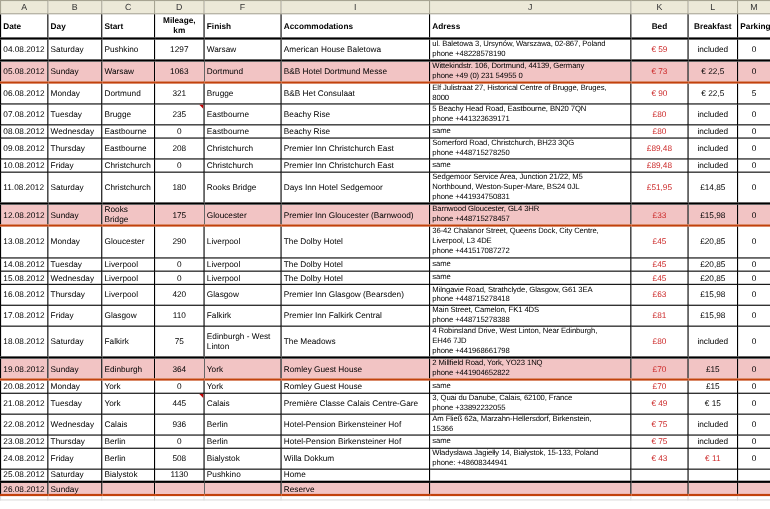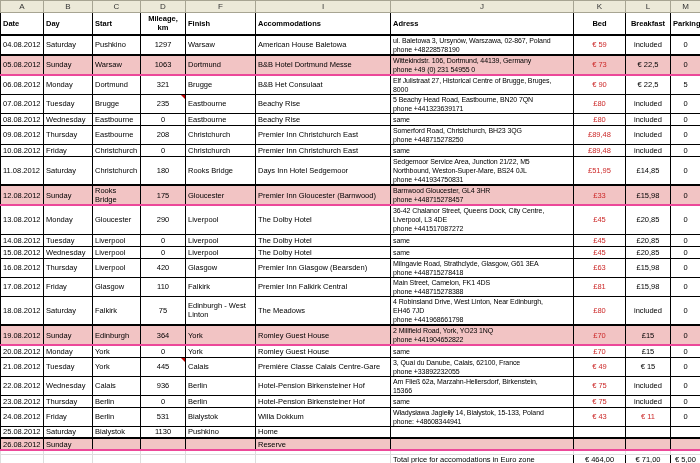--- a/index.html
+++ b/index.html
@@ -13,21 +13,21 @@
   td { padding:0 2px; vertical-align:middle; overflow:hidden; line-height:9px; }
   
   tr.letters td {
     background:#ECE9D8; border:1px solid #A7A492; text-align:center;
     height:12px; font-size:8px; color:#333; padding:0;
   }
   
   tr.hdr td { border:1px solid #000; border-bottom:2px solid #000; font-weight:bold; height:22px; }
   
   td.d { border:1px solid #000; }
-  tr.sun td.d { background:#F2C4C4; border-top:2px solid #000; border-bottom:2px solid #ec4899; }
+  tr.sun td.d { background:#F2C4C4; border-top:2px solid #000; border-bottom:2px solid #c2410c; }
   .l { text-align:left; }
   .c { text-align:center; }
   .bed { text-align:center; color:#CC2929; }
   .addr { white-space:pre-line; font-size:7px; letter-spacing:-0.1px; line-height:9px; }
   td.rel { position:relative; }
   .tri {
     position:absolute; top:0; right:0; width:0; height:0;
     border-left:4px solid transparent; border-top:4px solid #C00000;
   }
   
@@ -331,21 +331,21 @@
         <td class="d l">Hotel-Pension Birkensteiner Hof</td>
         <td class="d l addr">same</td>
         <td class="d bed">€ 75</td>
         <td class="d c">included</td>
         <td class="d c">0</td>
       </tr>
       <tr style="height: 19px;">
         <td class="d l">24.08.2012</td>
         <td class="d l">Friday</td>
         <td class="d l">Berlin</td>
-        <td class="d c rel">531</td>
+        <td class="d c rel">508</td>
         <td class="d l">Bialystok</td>
         <td class="d l">Willa Dokkum</td>
         <td class="d l addr">Władysława Jagiełły 14, Białystok, 15-133, Poland
 phone: +48608344941</td>
         <td class="d bed">€ 43</td>
         <td class="d bed">€ 11</td>
         <td class="d c">0</td>
       </tr>
       <tr style="height: 12px;">
         <td class="d l">25.08.2012</td>
@@ -376,26 +376,14 @@
         <td class="g"></td>
         <td class="g"></td>
         <td class="g"></td>
         <td class="g"></td>
         <td class="g"></td>
         <td class="g"></td>
         <td class="g"></td>
         <td class="g"></td>
         <td class="g"></td>
       </tr>
-      <tr class="small">
-        <td class="g"></td>
-        <td class="g"></td>
-        <td class="g"></td>
-        <td class="g"></td>
-        <td class="g"></td>
-        <td class="g"></td>
-        <td class="tot l">Total price for accomodations in Euro zone</td>
-        <td class="tot c">€ 464,00</td>
-        <td class="tot c">€ 71,00</td>
-        <td class="tot c">€ 5,00</td>
-      </tr>
     </tbody>
 </table>
 
 </body></html>

